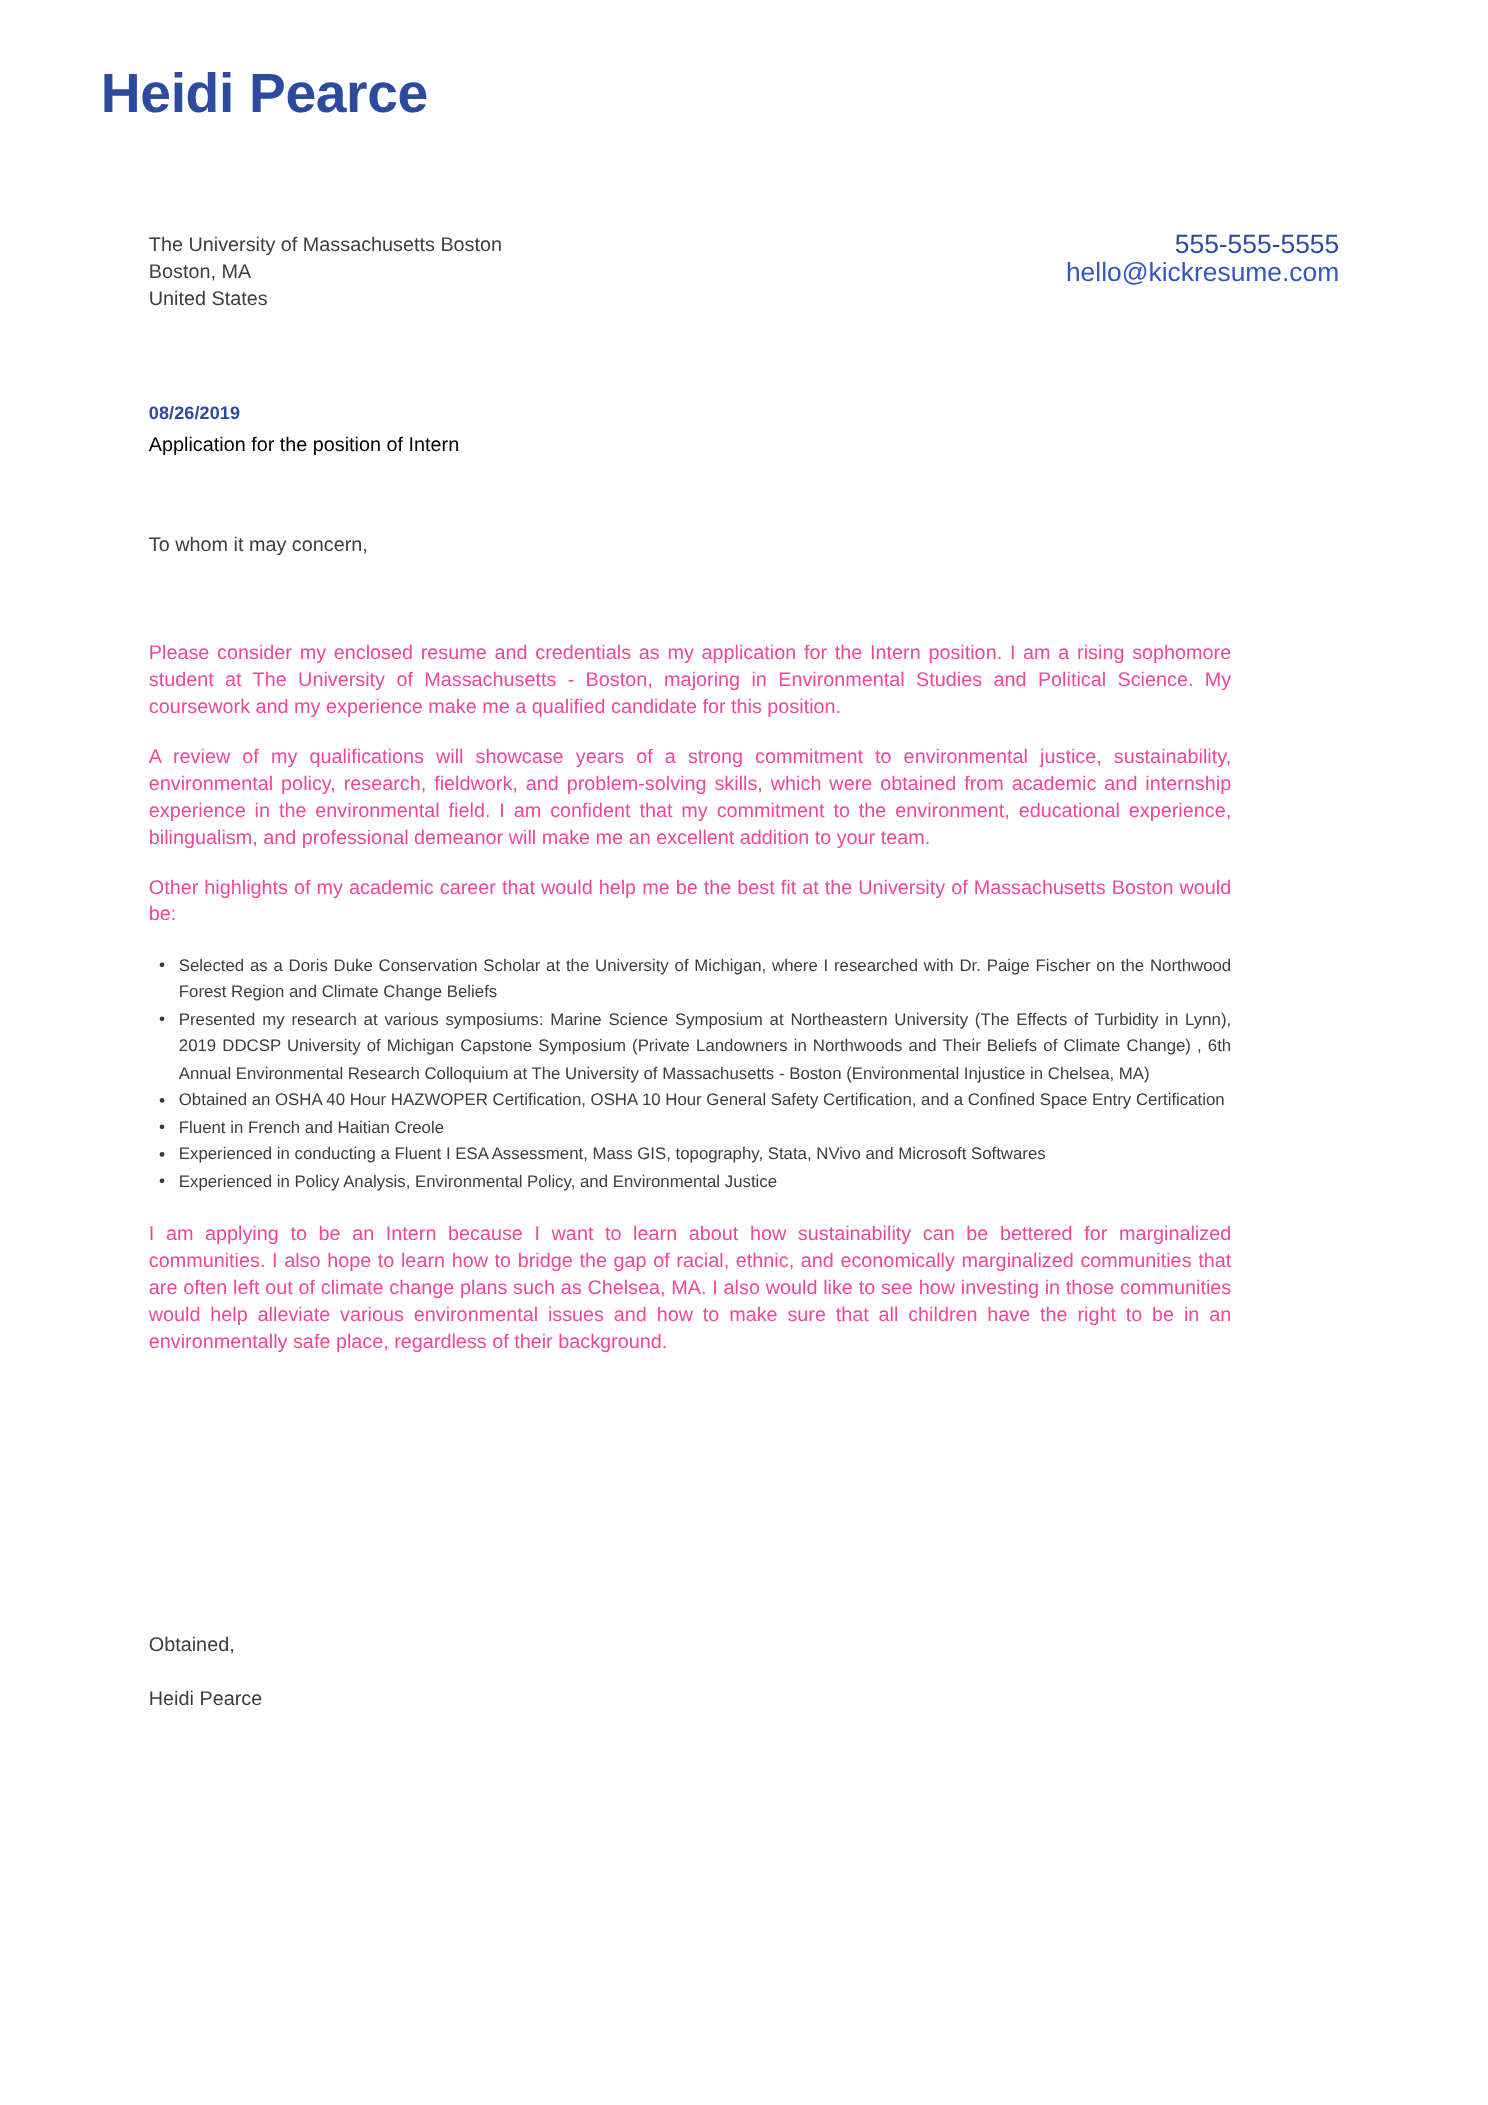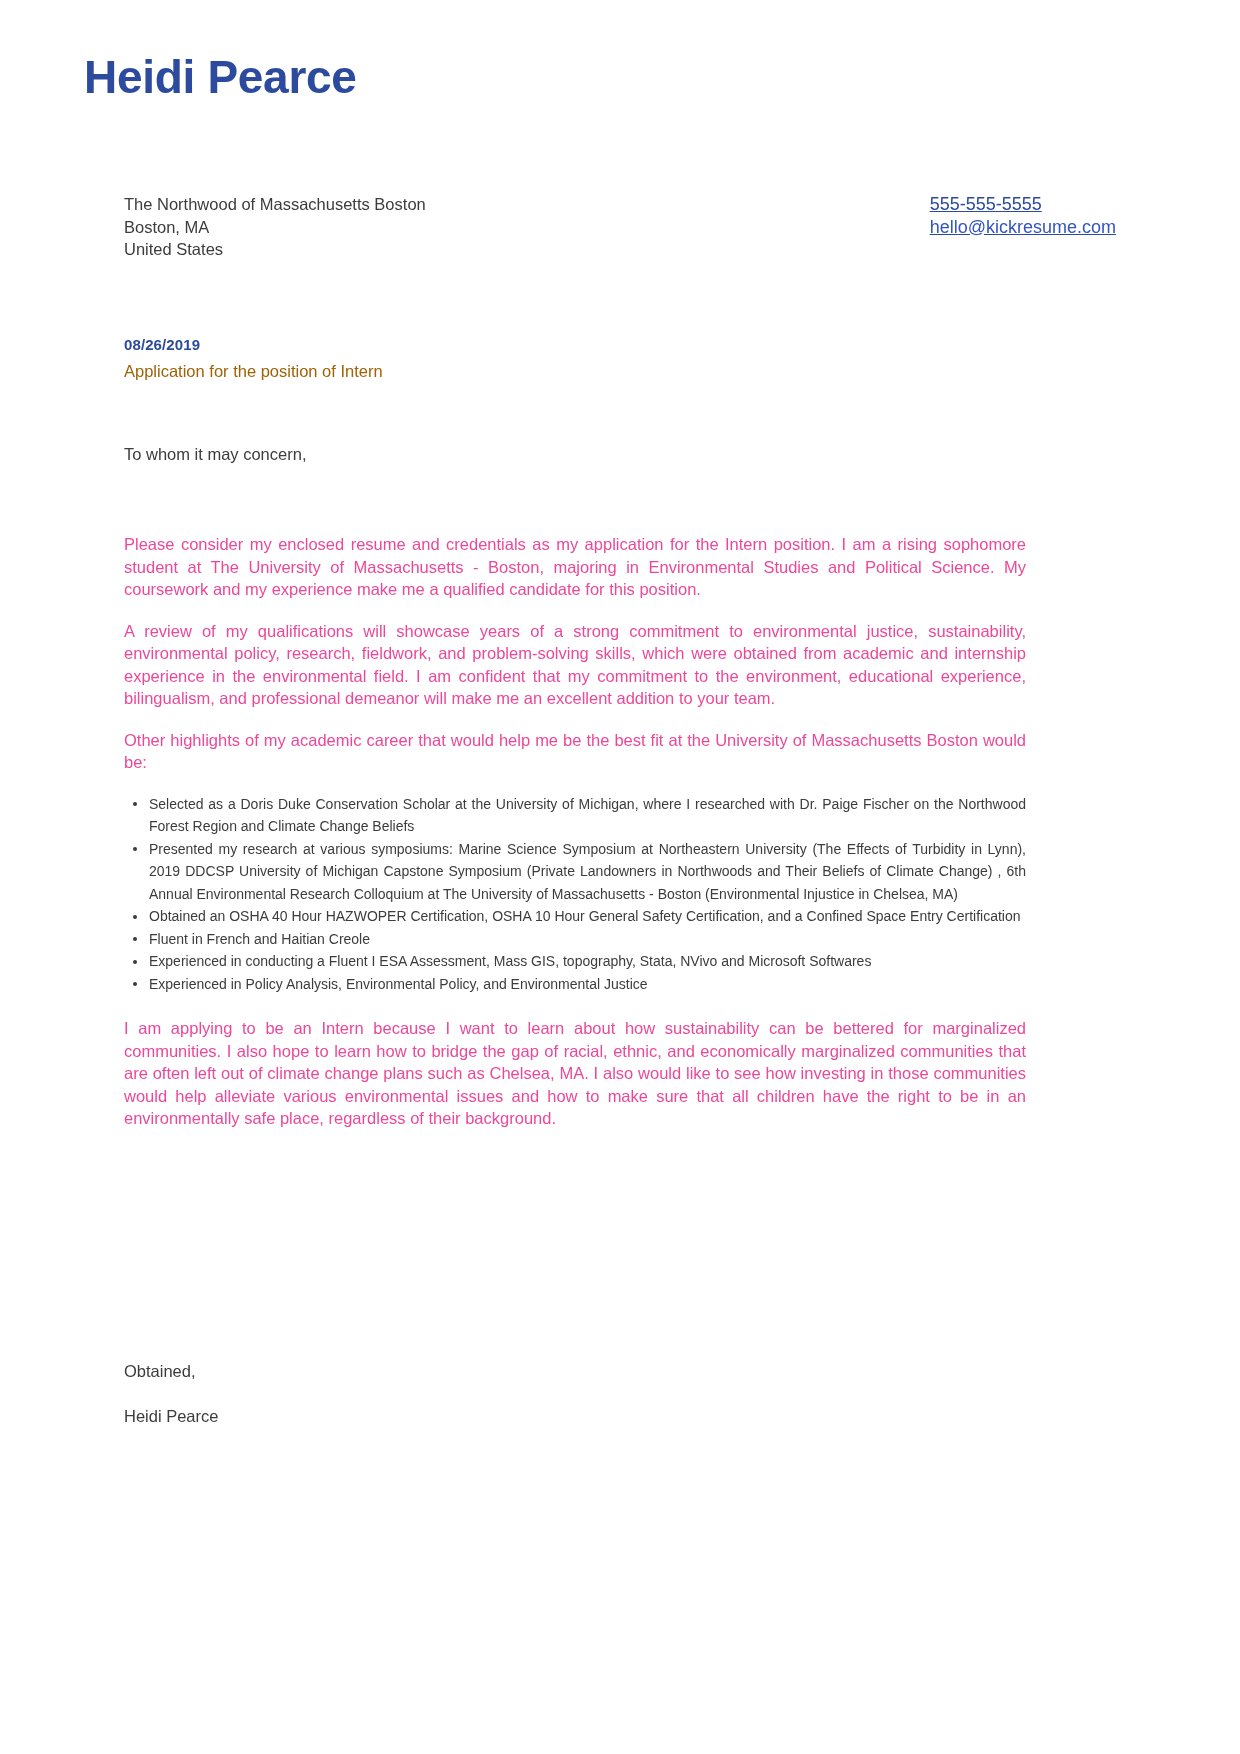--- a/index.html
+++ b/index.html
@@ -46,45 +46,44 @@
   }
   .recipient-block {
     font-size: 16.5px;
     line-height: 22.5px;
     color: #3c3c3c;
     text-align: left;
   }
   .recipient-line { display: block; white-space: nowrap; }
 
   .contact-block {
-    font-size: 18px;
-    line-height: 22.5px;
-    text-align: left;
+    font-size: 22px;
+    line-height: 22.5px;
+    text-align: right;
     color: #2c4a9e;
-    text-decoration: underline;
   }
   .contact-line { display: block; white-space: nowrap; }
   .contact-line.email { color: #3355c4; }
 
   
   .date-block {
     position: absolute;
     left: 124px;
     top: 335px;
   }
   .letter-date {
     font-size: 15px;
     font-weight: bold;
     color: #2c4a9e;
     line-height: 20px;
     letter-spacing: 0.1px;
   }
   .letter-subject {
     font-size: 16.5px;
-    color: #a16207;
+    color: #000000;
     line-height: 24px;
     margin-top: 4px;
   }
 
   
   .salutation {
     position: absolute;
     left: 124px;
     top: 445px;
     font-size: 16.5px;
@@ -149,21 +148,21 @@
 </head>
 <body>
 
 <div class="page">
 
   <div class="name-header">Heidi Pearce</div>
 
   <div class="meta-row">
 
     <div class="recipient-block">
-      <span class="recipient-line">The Northwood of Massachusetts Boston</span>
+      <span class="recipient-line">The University of Massachusetts Boston</span>
       <span class="recipient-line">Boston, MA</span>
       <span class="recipient-line">United States</span>
     </div>
 
     <div class="contact-block">
       <span class="contact-line phone">555-555-5555</span>
       <span class="contact-line email">hello@kickresume.com</span>
     </div>
 
   </div>

